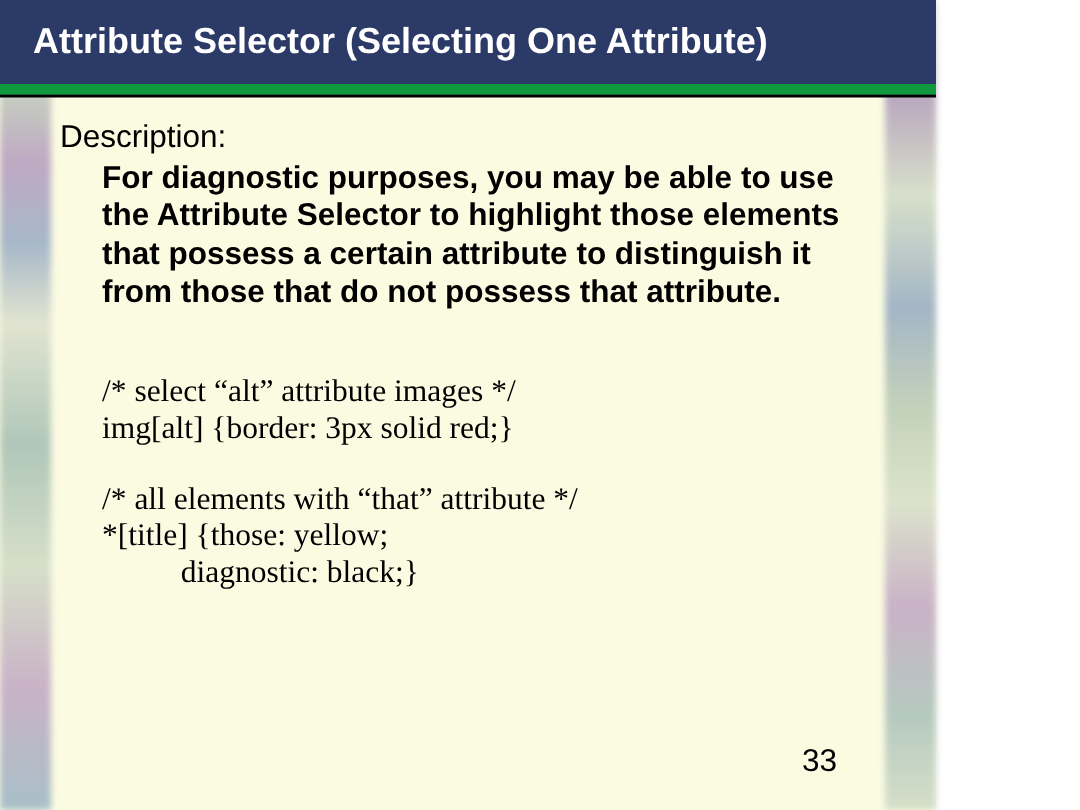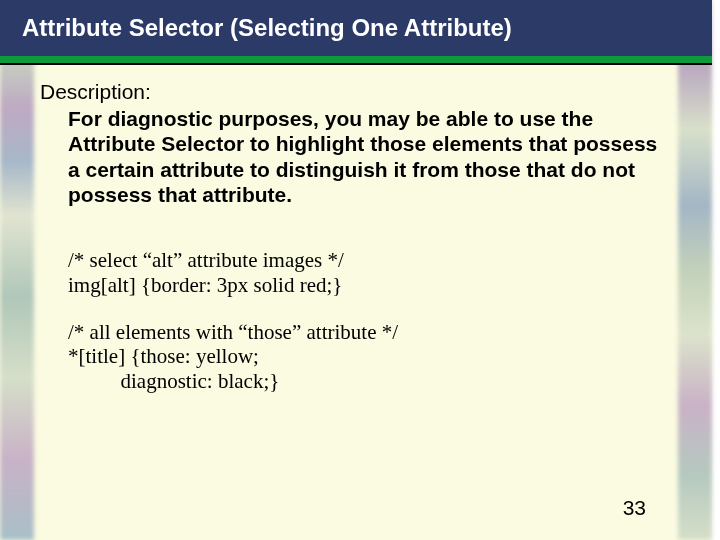--- a/index.html
+++ b/index.html
@@ -5,21 +5,21 @@
   html, body {
     margin: 0;
     padding: 0;
     width: 720px;
     height: 540px;
     overflow: hidden;
     font-family: Arial, Helvetica, sans-serif;
   }
   .slide {
     position: relative;
-    width: 712px;
+    width: 624px;
     height: 540px;
     background: #fbfbe2;
   }
   
   .bg-strip {
     position: absolute;
     top: 0;
     width: 34px;
     height: 540px;
     z-index: 0;
@@ -95,20 +95,20 @@
 
   <div class="title-bar">Attribute Selector (Selecting One Attribute)</div>
 
   <div class="content">
     <div class="section-label">Description:</div>
     <div class="desc-text">For diagnostic purposes, you may be able to use the Attribute Selector to highlight those elements that possess a certain attribute to distinguish it from those that do not possess that attribute.</div>
 
     <div class="example-block">
       <div class="code code-group1"><span>/* select “alt” attribute images */</span>
 <span>img[alt] {border: 3px solid red;}</span></div>
-      <div class="code"><span>/* all elements with “those” attribute */</span>
+      <div class="code"><span>/* all elements with “that” attribute */</span>
 <span>*[title] {those: yellow;</span>
 <span>          diagnostic: black;}</span></div>
     </div>
   </div>
 
   <div class="page-number">33</div>
 </div>
 
 </body></html>

